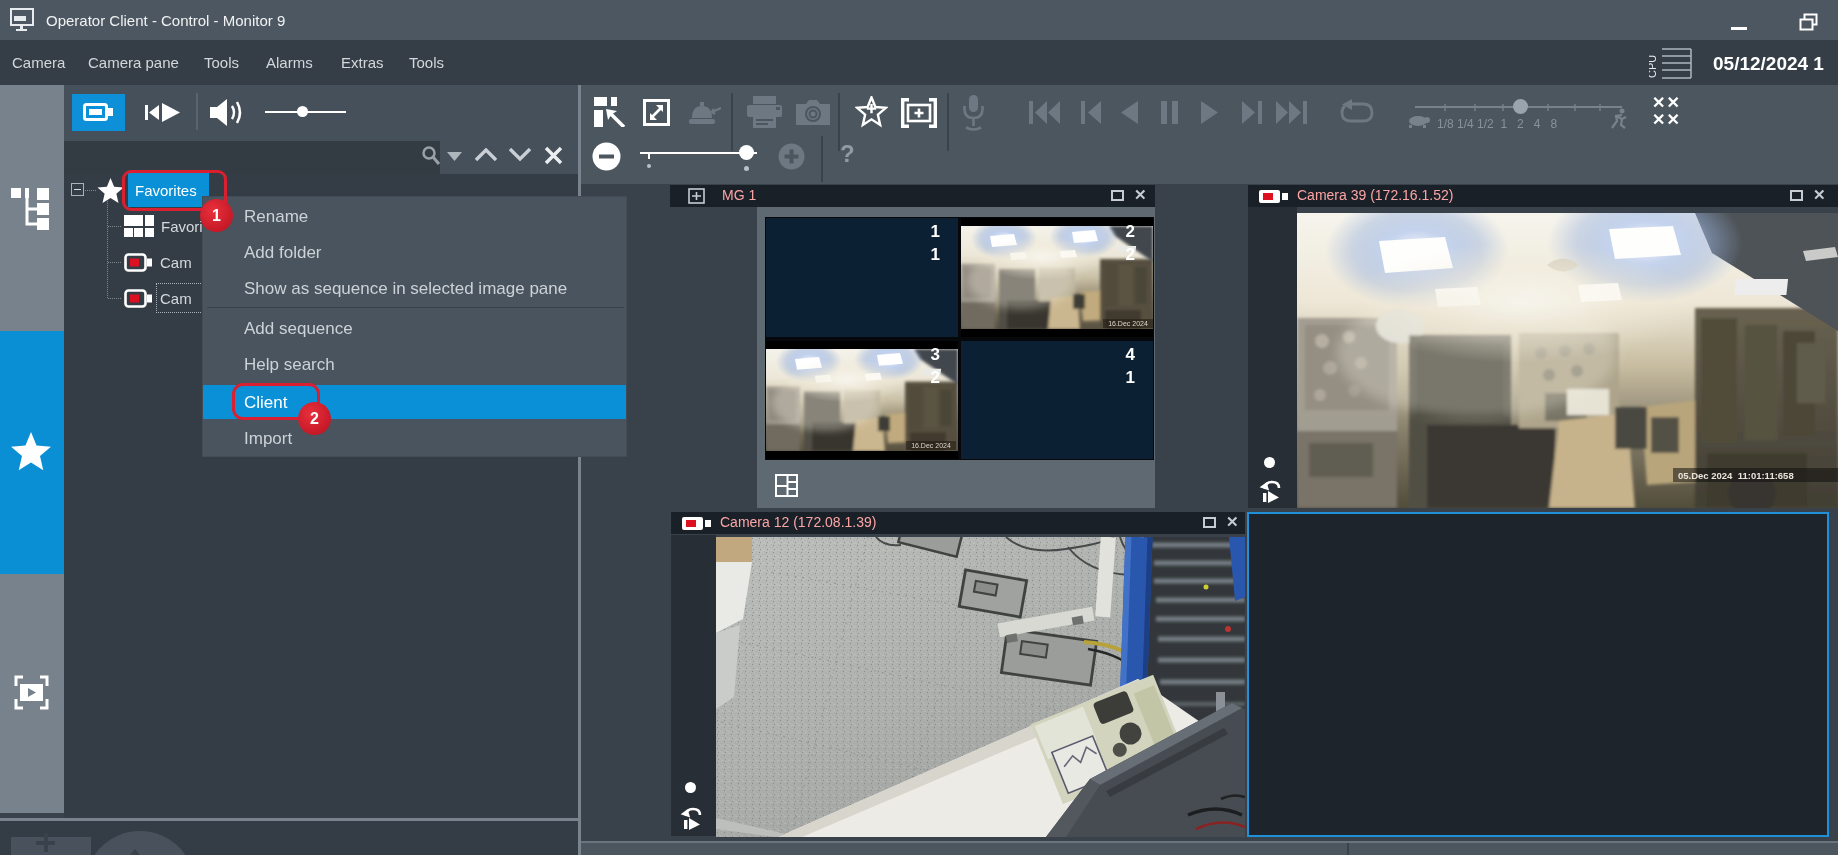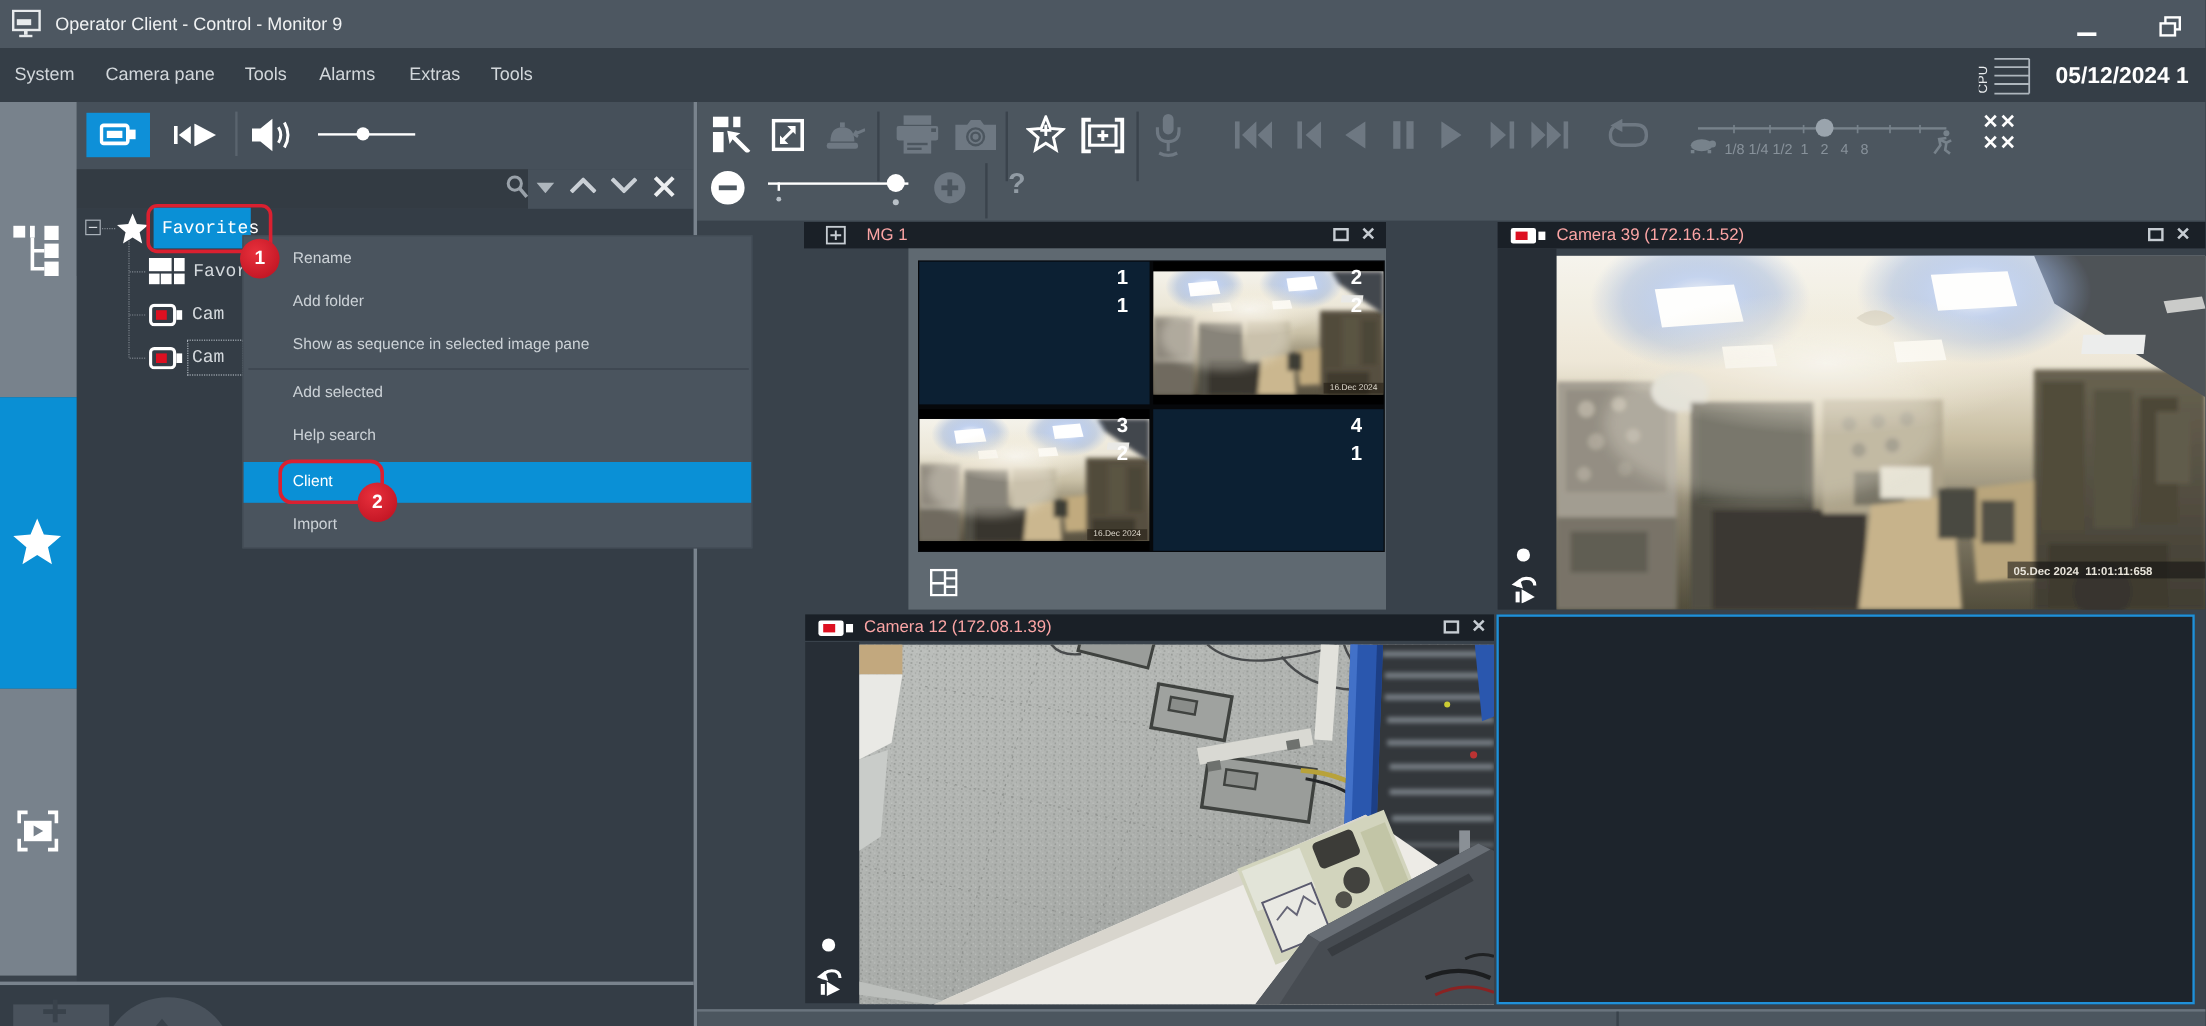--- a/index.html
+++ b/index.html
@@ -40,27 +40,27 @@
 #mg1title{left:89px;top:1px;width:485px;}
 #mg1body{position:absolute;left:176px;top:23px;width:398px;height:301px;background:#5f6971;}
 #cam39title{left:667px;top:1px;width:590px;}
 #cam39strip{position:absolute;left:667px;top:23px;width:49px;height:301px;background:#272e36;}
 #cam12title{left:90px;top:328px;width:574px;}
 #cam12strip{position:absolute;left:90px;top:351px;width:45px;height:301px;background:#272e36;}
 #pane4{position:absolute;left:666px;top:328px;width:582px;height:325px;background:#1d242c;border:2px solid #2090d8;}
 #bottomstrip{left:581px;top:841px;width:1257px;height:14px;background:#4c565f;border-top:2px solid #6a747e;}
 
 #ctxmenu{left:202px;top:196px;width:425px;height:261px;background:#4a545e;border:1px solid #434c55;}
-.mi{position:absolute;left:41px;font-size:13px;color:#ccd2d7;}
+.mi{position:absolute;left:41px;font-size:17px;color:#ccd2d7;}
 #exportrow{position:absolute;left:0px;top:188px;width:423px;height:34px;background:#0a90d6;}
 
 .redrect{position:absolute;border:3px solid #da2030;border-radius:9px;}
 .redcirc{position:absolute;width:33px;height:33px;border-radius:50%;background:radial-gradient(circle at 40% 35%,#e8303c,#b90f1e);color:#fff;font-size:16px;font-weight:bold;text-align:center;line-height:33px;}
 
-.trow{position:absolute;font-size:15px;color:#d4d9dd;font-family:Liberation Mono, monospace;}
+.trow{position:absolute;font-size:15px;color:#d4d9dd;}
 .thumbnum{font-size:17px;font-weight:bold;color:#fff;line-height:23px;text-align:right;width:45px;}
 .tstamp{font-size:7px;color:#ded9cd;background:rgba(25,20,12,0.5);text-align:center;overflow:hidden;white-space:nowrap;height:9px;line-height:9px;}
 </style>
 </head>
 <body>
 <div id="stage">
 
   <svg width="0" height="0" style="position:absolute">
     <defs>
       <linearGradient id="roomgrad" x1="0" y1="0" x2="0" y2="1">
@@ -147,21 +147,21 @@
     <rect x="6" y="21" width="11" height="2" fill="#e8ebed"></rect>
   </svg>
   <div class="abs" id="titletext">Operator Client - Control - Monitor 9</div>
   <div class="abs" style="left:1731px;top:27px;width:16px;height:3px;background:#fff"></div>
   <svg class="abs" style="left:1799px;top:13px" width="19" height="19" viewBox="0 0 19 19">
     <rect x="5.5" y="1.5" width="12" height="10" fill="none" stroke="#fff" stroke-width="2"></rect>
     <rect x="1.5" y="6.5" width="12" height="10" fill="#4d5761" stroke="#fff" stroke-width="2"></rect>
   </svg>
 
   <div class="abs" id="menubar"></div>
-  <div class="mitem" style="left:12px">System</div>
+  <div class="mitem" style="left:12px">Camera</div>
   <div class="mitem" style="left:88px">Camera pane</div>
   <div class="mitem" style="left:204px">Tools</div>
   <div class="mitem" style="left:266px">Alarms</div>
   <div class="mitem" style="left:341px">Extras</div>
   <div class="mitem" style="left:409px">Tools</div>
 
   <svg class="abs" style="left:1649px;top:47px" width="44" height="34" viewBox="0 0 44 34">
     <text x="7" y="31" transform="rotate(-90 7 31)" font-size="11" fill="#e8ebed" font-family="Liberation Sans">CPU</text>
     <g stroke="#aeb6bd" stroke-width="1.5">
       <line x1="13" y1="2" x2="42" y2="2"></line>
@@ -674,21 +674,21 @@
     <div class="abs" style="left:85px;top:10px;width:110px;height:110px;border-radius:50%;background:#49525c"></div>
     <div class="abs" style="left:125px;top:28px;width:0;height:0;border-left:10px solid transparent;border-right:10px solid transparent;border-bottom:12px solid #39424b"></div>
   </div>
 
   <div class="abs" id="ctxmenu">
     <div class="mi" style="top:206px;position:absolute"></div>
     <div class="mi" style="top:10px">Rename</div>
     <div class="mi" style="top:46px">Add folder</div>
     <div class="mi" style="top:82px">Show as sequence in selected image pane</div>
     <div class="abs" style="left:4px;top:110px;width:417px;height:1px;background:#39424b"></div>
-    <div class="mi" style="top:122px">Add selected</div>
+    <div class="mi" style="top:122px">Add sequence</div>
     <div class="mi" style="top:158px">Help search</div>
     <div id="exportrow"></div>
     <div class="mi" style="top:196px;color:#fff">Client</div>
     <div class="mi" style="top:232px">Import</div>
   </div>
 
   <div class="redrect" style="left:122px;top:170px;width:105px;height:41px"></div>
   <div class="redcirc" style="left:200px;top:199px">1</div>
   <div class="redrect" style="left:232px;top:383px;width:88px;height:37px;border-radius:11px"></div>
   <div class="redcirc" style="left:298px;top:402px">2</div>

